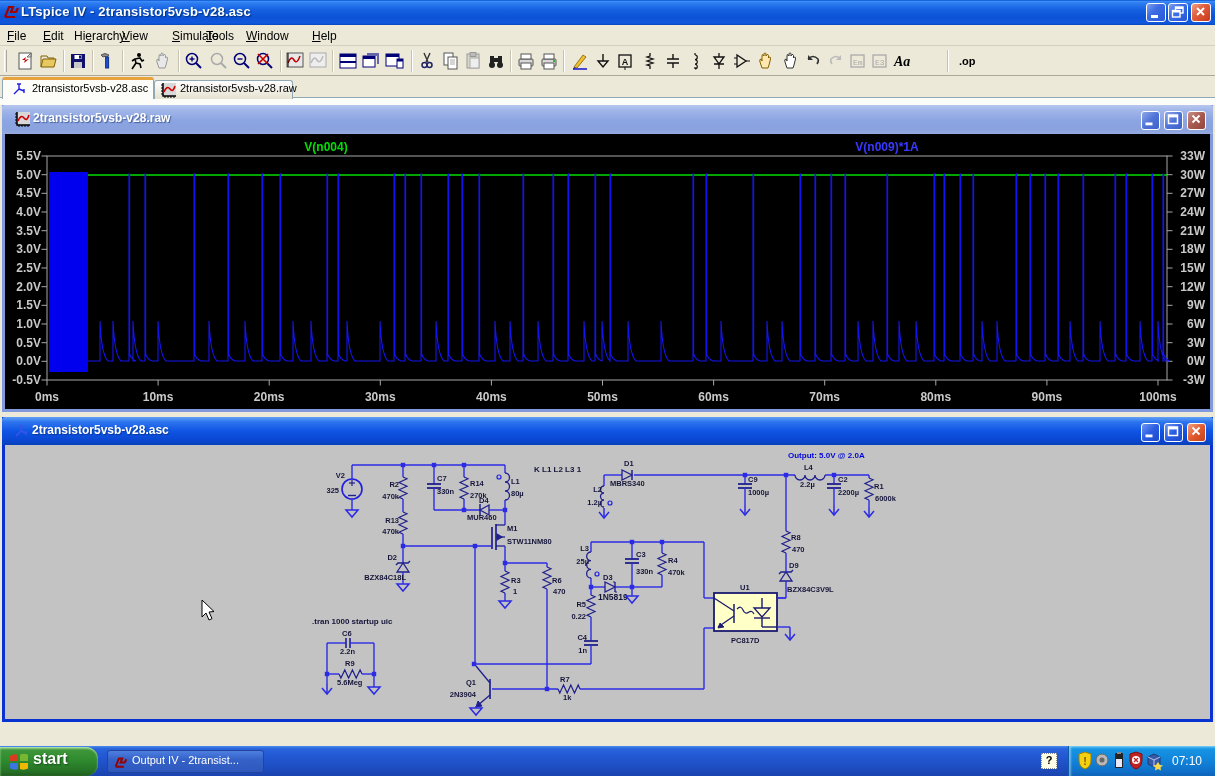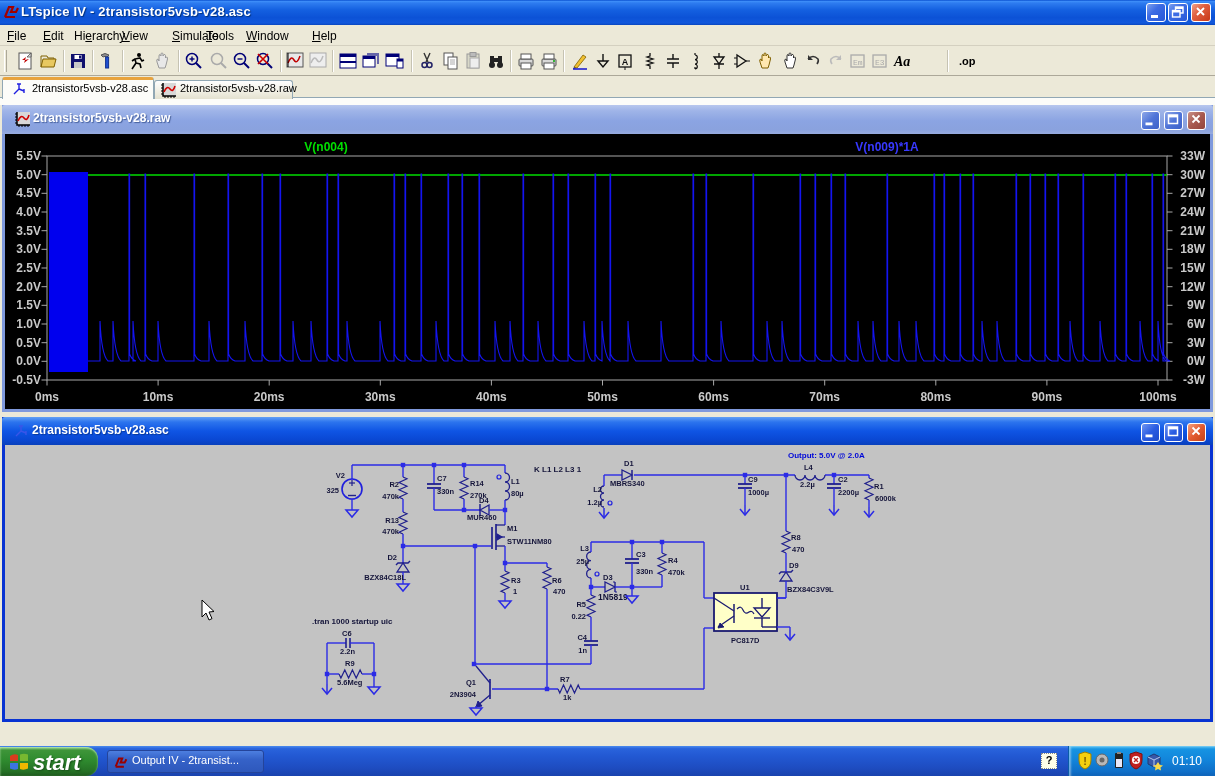--- a/index.html
+++ b/index.html
@@ -22,21 +22,21 @@
 #tab2 span{left:25px;top:1px}
 #wavewin{left:2px;top:105px;width:1211px;height:307px;background:#000;border:3px solid #7F99DC;border-top:none;z-index:10}
 #wavetitle{position:absolute;left:2px;top:105px;width:1211px;height:29px;background:linear-gradient(180deg,#B8C7EE 0%,#9FB4E8 20%,#8BA4E2 55%,#8AA2DE 85%,#97ABDF 100%);border-radius:3px 3px 0 0;z-index:20}
 .ctext{position:absolute;left:27px;top:6px;color:#fff;font-weight:bold;font-size:12px;text-shadow:1px 1px 1px rgba(0,30,90,0.5);white-space:nowrap}
 .cbtn{position:absolute;top:5.5px;width:19px;height:19px;border:1px solid #fff;border-radius:3px}
 #schwin{left:2px;top:417px;width:1211px;height:305px;background:#C3C3C3;border:3px solid #0833D2;border-top:none;z-index:10}
 #schtitle{position:absolute;left:2px;top:417px;width:1211px;height:28px;background:linear-gradient(180deg,#63A1F5 0%,#2C74EE 18%,#0F55E4 50%,#0A48D4 80%,#0940BC 100%);border-radius:3px 3px 0 0;z-index:20}
 #statusstrip{left:0;top:722px;width:1215px;height:24px;background:#ECE9D8}
 #taskbar{left:0;top:746px;width:1215px;height:30px;background:linear-gradient(180deg,#4B8BEE 0%,#2963DC 9%,#2258D2 35%,#1E4DC2 70%,#1A43AE 100%);z-index:30}
 #startbtn{position:absolute;left:0;top:747px;width:98px;height:29px;background:linear-gradient(180deg,#7EC27A 0%,#3E9539 12%,#2F8B2F 45%,#257025 85%,#1E5A1E 100%);border-radius:0 12px 12px 0;box-shadow:inset 0 1px 2px #B8E8B0;z-index:31}
-#startbtn .s{position:absolute;left:33px;top:3px;color:#fff;font-size:22px;font-weight:bold;font-style:italic;text-shadow:1px 1px 2px #184D18}
+#startbtn .s{position:absolute;left:33px;top:3px;color:#fff;font-size:16px;font-weight:bold;text-shadow:1px 1px 2px #184D18}
 #taskbtn{position:absolute;left:107px;top:750px;width:157px;height:23px;background:linear-gradient(180deg,#4D7FE0 0%,#3562C8 40%,#2E58BC 100%);border-radius:3px;border:1px solid #24449A;z-index:31}
 #taskbtn span{position:absolute;left:24px;top:3px;color:#fff;font-size:11px;white-space:nowrap}
 #tray{position:absolute;left:1068px;top:746px;width:147px;height:30px;background:linear-gradient(180deg,#35B2ED 0%,#1693E2 12%,#1285DB 45%,#0F6FC8 85%,#0D62B8 100%);border-left:1px solid #0A5CA8;box-shadow:inset 2px 1px 2px rgba(255,255,255,0.4);z-index:31}
 #clock{position:absolute;left:1172px;top:754px;color:#fff;font-size:12px;z-index:32}
 svg{display:block}
 </style></head><body>
 
 <div class="abs" id="titlebar">
   <svg style="position:absolute;left:3px;top:4px" width="17" height="17" viewBox="0 0 17 17">
       <path d="M2,13 L6,3 L10,3 L8,8 L13,8 L15,4 M2,13 L12,13" stroke="#A00000" stroke-width="2.2" fill="none"></path>
@@ -739,13 +739,13 @@
   <rect x="37" y="2" width="8" height="15" rx="1" fill="#222"></rect>
     <rect x="39" y="1" width="4" height="2" fill="#888"></rect>
     <rect x="38" y="8" width="6" height="8" fill="#E8E8F8"></rect>
   <path d="M58,1 L64,3 L64,9 Q64,16 58,18 Q52,16 52,9 L52,3 Z" fill="#C02020" stroke="#801010"></path>
   <circle cx="58" cy="9" r="4" fill="#fff"></circle>
     <path d="M56,7 L60,11 M60,7 L56,11" stroke="#C02020" stroke-width="1.4"></path>
   <path d="M70,6 L76,3 L82,6 L82,13 L76,16 L70,13 Z" fill="#3858A8" stroke="#203870"></path>
   <path d="M70,6 L76,9 L82,6 M76,9 L76,16" stroke="#B8C8E8" stroke-width="1" fill="none"></path>
   <path d="M80,11 L82,14 L85,14.5 L82.5,16.5 L83,19.5 L80,18 L77,19.5 L77.5,16.5 L75,14.5 L78,14 Z" fill="#F8D848"></path>
 </svg>
-<span id="clock">01:10</span>
+<span id="clock">07:10</span>
 
 </body></html>

